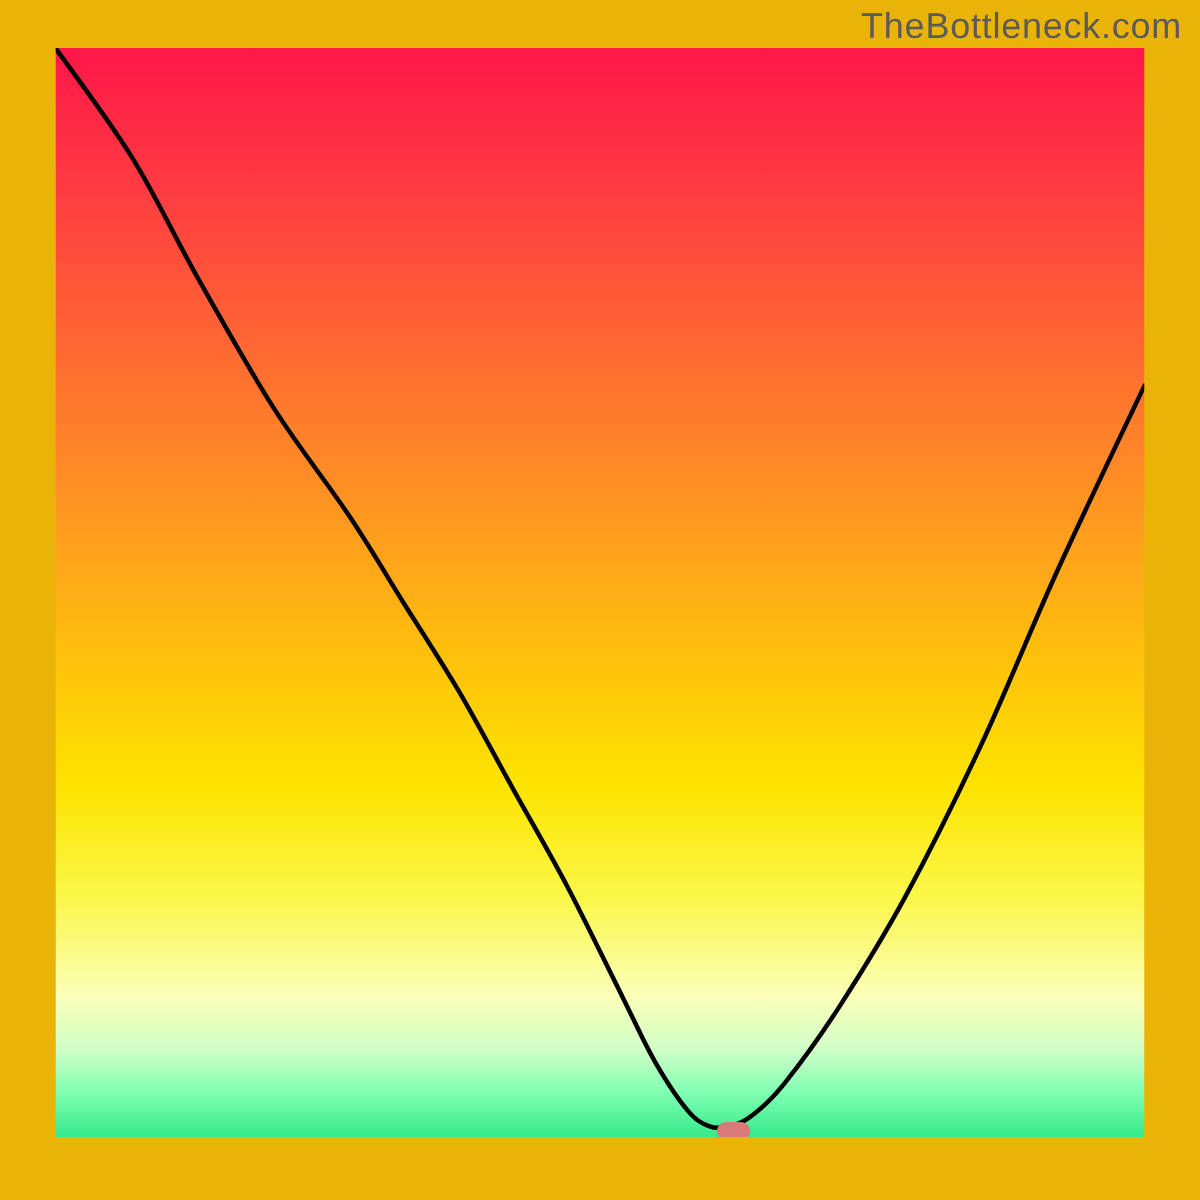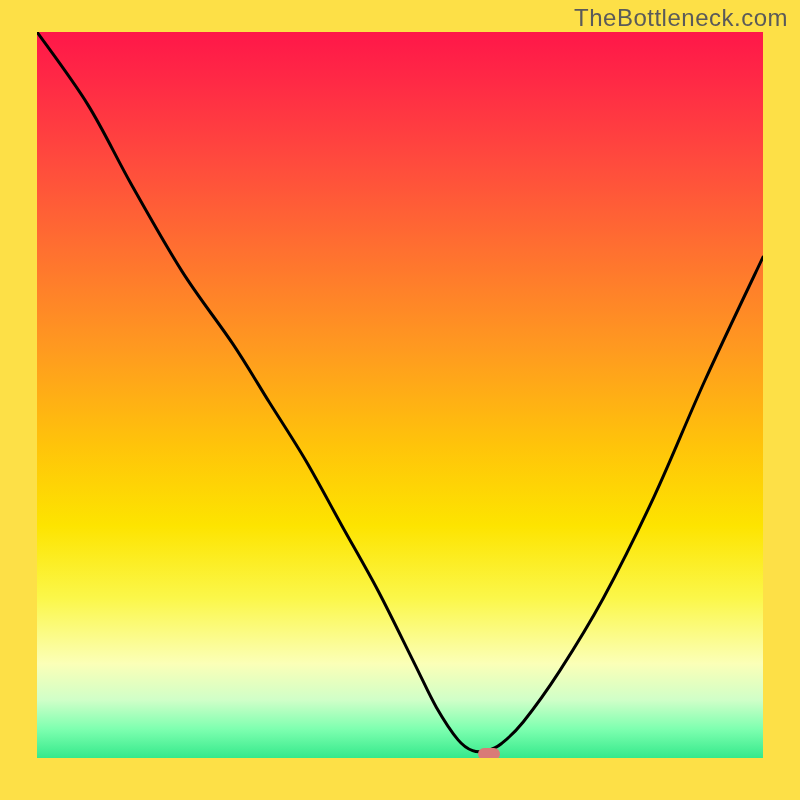--- a/index.html
+++ b/index.html
@@ -7,21 +7,21 @@
     padding: 0;
     width: 800px;
     height: 800px;
     background: #000;
     overflow: hidden;
   }
   .frame {
     position: relative;
     width: 800px;
     height: 800px;
-    background: #fde047;
+    background: #eab308;
   }
   .watermark {
     position: absolute;
     top: 4px;
     right: 12px;
     font-family: Arial, Helvetica, sans-serif;
     font-size: 24px;
     font-weight: 500;
     color: #5a5a5a;
     letter-spacing: 0.5px;

